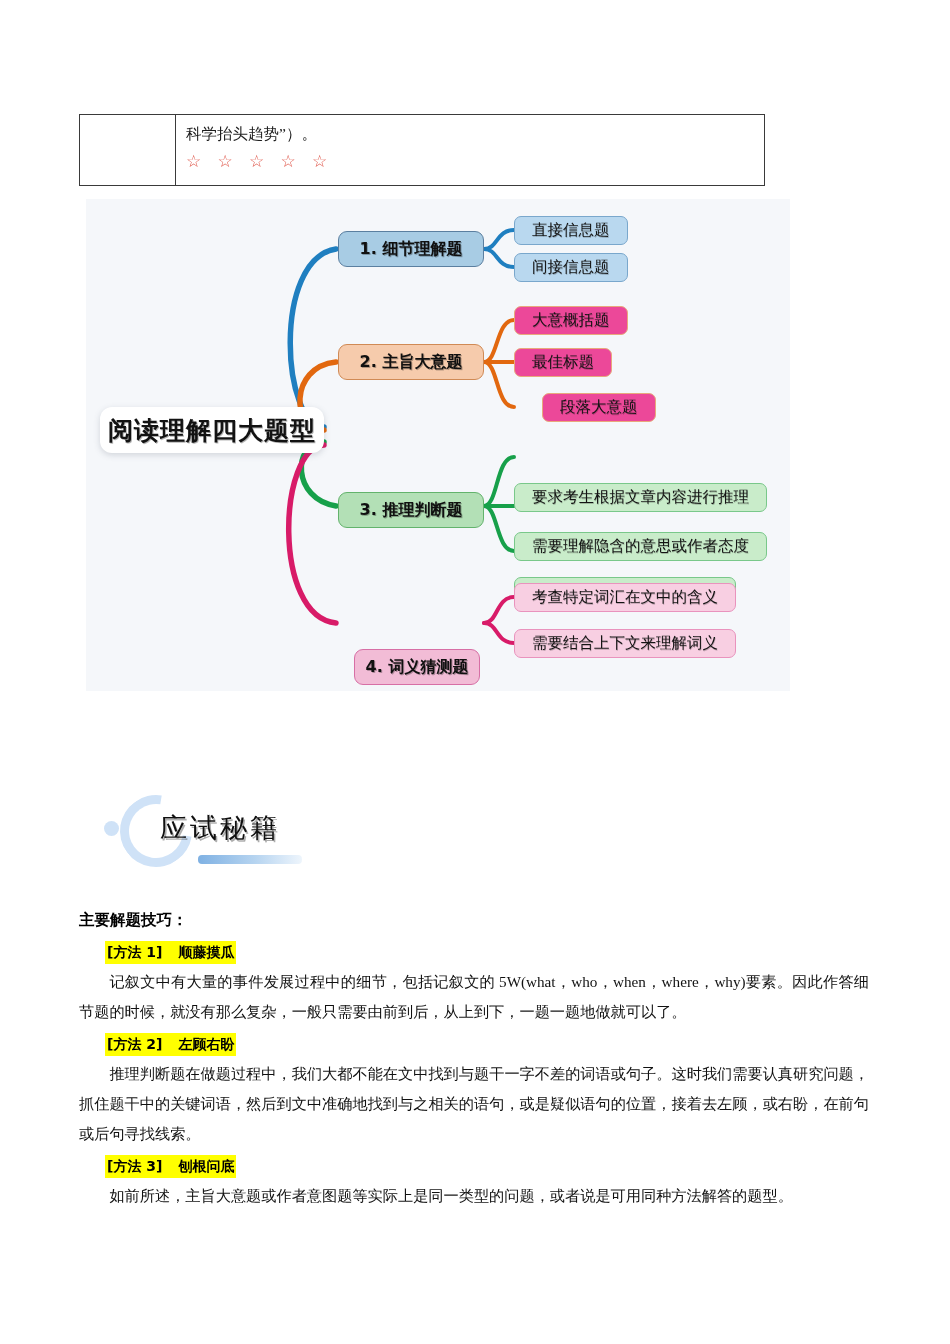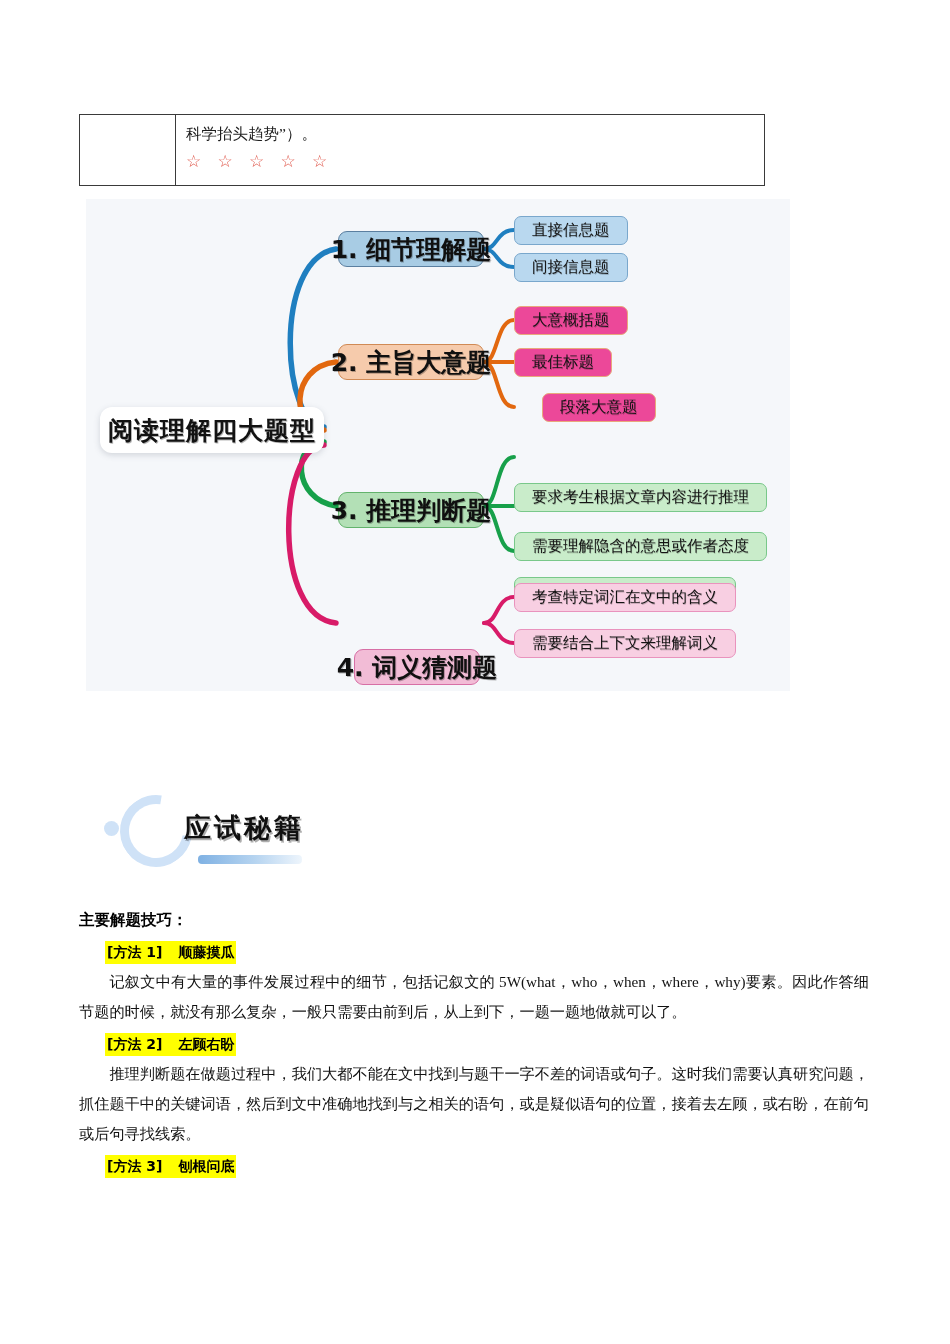--- a/index.html
+++ b/index.html
@@ -87,21 +87,21 @@
     font-size: 25px;
     font-weight: bold;
     letter-spacing: 1px;
     color: #121212;
     text-shadow: 1px 1px 0 rgba(0,0,0,0.30);
   }
   .lvl1 {
     height: 36px;
     border-radius: 9px;
     border: 1.6px solid;
-    font-size: 25px;
+    font-size: 16px;
     font-weight: bold;
     color: #101010;
     text-shadow: 1px 1px 0 rgba(0,0,0,0.28);
     padding: 0 10px;
   }
   .lvl2 {
     height: 29px;
     border-radius: 7px;
     border: 1.2px solid;
     font-size: 15.5px;
@@ -160,25 +160,24 @@
     height: 9px;
     border-radius: 4px;
     background: linear-gradient(90deg, #7fb1e3 0%, #b6d4f0 55%, #eef5fc 100%);
   }
   .logo-text {
     position: absolute;
     left: 74px;
     top: 18px;
     font-family: "DejaVu Sans", "Liberation Sans", sans-serif;
     font-size: 27px;
-    font-weight: bold;
+    font-weight: normal;
     letter-spacing: 3px;
     color: #101010;
     text-shadow: 1.5px 1.5px 0 rgba(0,0,0,0.32);
-    margin-left: 24px;
   }
 
   
   .content {
     position: absolute;
     left: 79px;
     top: 905px;
     width: 790px;
   }
   .head-bold {
@@ -283,13 +282,14 @@
   <p class="para">记叙文中有大量的事件发展过程中的细节，包括记叙文的 5W(what，who，when，where，why)要素。因此作答细节题的时候，就没有那么复杂，一般只需要由前到后，从上到下，一题一题地做就可以了。</p>
 
   <div class="method-line">
     <span class="method"><span>[方法 2]</span><span class="m-sp"></span><span>左顾右盼</span></span>
   </div>
   <p class="para">推理判断题在做题过程中，我们大都不能在文中找到与题干一字不差的词语或句子。这时我们需要认真研究问题，抓住题干中的关键词语，然后到文中准确地找到与之相关的语句，或是疑似语句的位置，接着去左顾，或右盼，在前句或后句寻找线索。</p>
 
   <div class="method-line">
     <span class="method"><span>[方法 3]</span><span class="m-sp"></span><span>刨根问底</span></span>
   </div>
+  <p class="para">如前所述，主旨大意题或作者意图题等实际上是同一类型的问题，或者说是可用同种方法解答的题型。</p>
 </div>
 
 </body></html>

